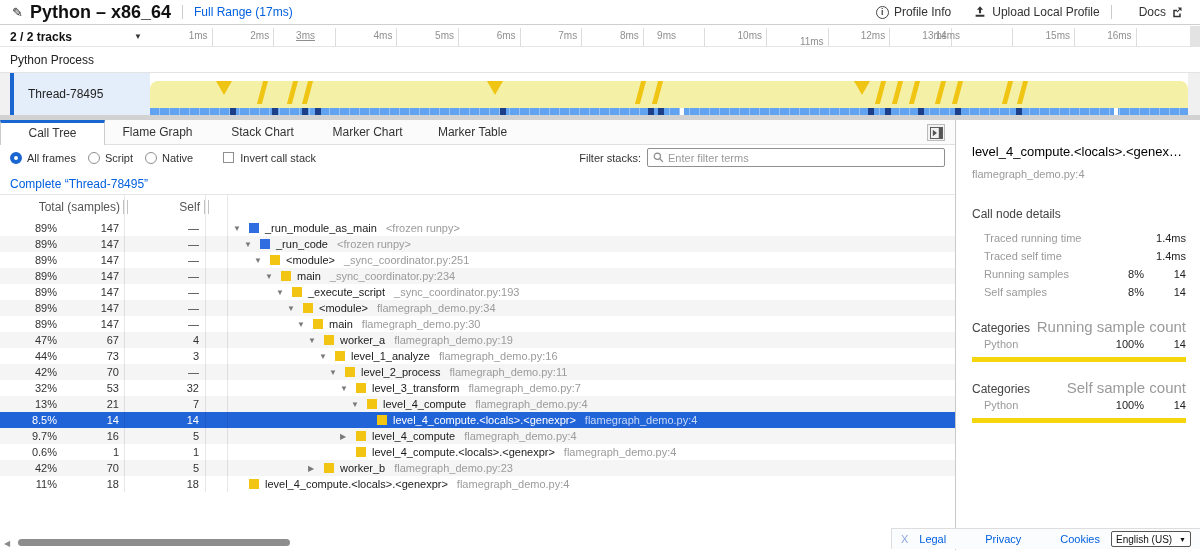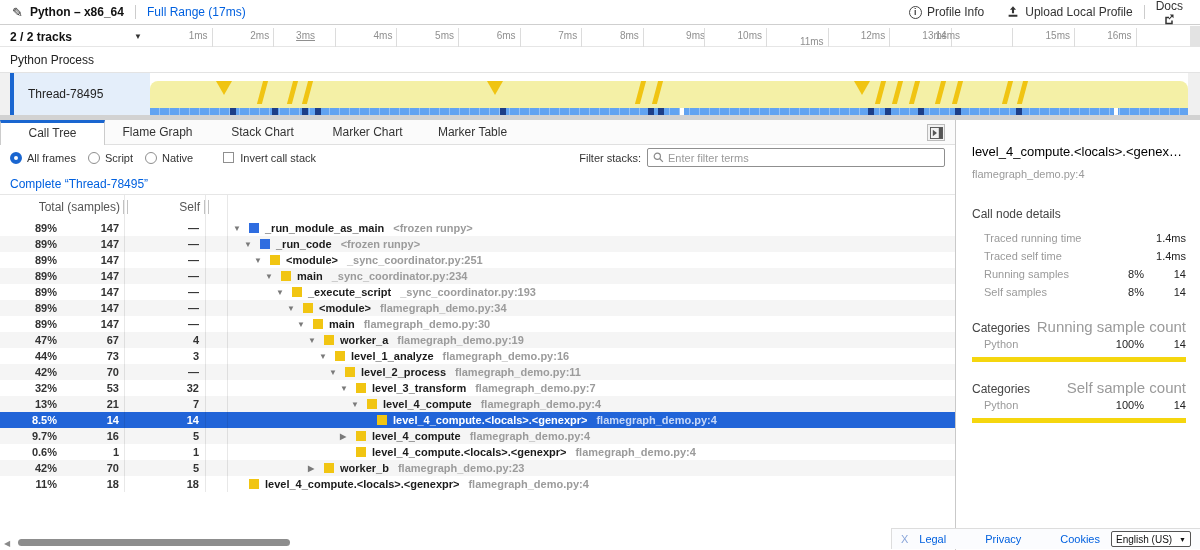--- a/index.html
+++ b/index.html
@@ -7,21 +7,21 @@
   #app {
     position:relative; width:1200px; height:550px; background:#fff;
     font-family:"Liberation Sans", sans-serif; overflow:hidden; color:#1a1a1a;
   }
   
   .top-header { position:absolute; left:0; top:0; width:1200px; height:25px;
     border-bottom:1px solid #cfcfcf; display:flex; align-items:center; padding:0 12px; background:#fff; }
   .th-left, .th-right { display:flex; align-items:center; }
   .th-right { margin-left:auto; }
   .pencil { font-size:13px; color:#222; margin-right:7px; cursor:pointer; }
-  .profile-name { font-size:12px; font-weight:bold; color:#111; }
+  .profile-name { font-size:18px; font-weight:bold; color:#111; }
   .vdiv { width:1px; height:14px; background:#ccc; margin:0 11px; }
   .link { color:#0060df; text-decoration:none; font-size:12px; cursor:pointer; }
   .hbtn { display:flex; align-items:center; font-size:12px; color:#333; cursor:pointer; margin-left:22px; }
   .hbtn svg { margin-right:5px; }
   .info-circle { width:13px; height:13px; border:1.3px solid #444; border-radius:50%;
     font-size:9px; line-height:10px; text-align:center; color:#444; margin-right:5px; font-weight:bold; }
   
   .ruler-row { position:absolute; left:0; top:26px; width:1200px; height:21px; border-bottom:1px solid #e6e6e6; background:#fff; }
   .tracks-dropdown { position:absolute; left:0; top:0; width:150px; height:21px; display:flex; align-items:center;
     padding-left:10px; cursor:pointer; }
@@ -75,21 +75,21 @@
   
   .breadcrumb-row { position:absolute; left:0; top:170px; width:955px; height:25px; border-bottom:1px solid #e6e6e6;
     line-height:25px; padding-left:10px; background:#fff; }
   .breadcrumb-row a { font-size:12px; }
   
   .table-header { position:absolute; left:0; top:195px; width:955px; height:24px; background:#fff; font-size:12px; color:#555; }
   .hdr-total { position:absolute; left:0; top:0; width:120px; text-align:right; line-height:24px; }
   .hdr-self { position:absolute; left:130px; top:0; width:70px; text-align:right; line-height:24px; }
   .hdr-handle { position:absolute; top:5px; width:1px; height:14px; background:#c2c2c2; }
   .col-divider { position:absolute; top:195px; width:1px; height:297px; background:rgba(0,0,0,0.09); z-index:5; }
-  .tree { position:absolute; left:0; top:220px; width:955px;font-weight:bold; }
+  .tree { position:absolute; left:0; top:220px; width:955px; }
   .row { position:relative; width:955px; height:16px; font-size:11px; }
   .row:nth-child(even) { background:#f5f5f5; }
   .row.selected { background:#2164d8; }
   .cell-pct   { position:absolute; left:0; width:57px; text-align:right; line-height:16px; color:#333; }
   .cell-total { position:absolute; left:60px; width:59px; text-align:right; line-height:16px; color:#333; }
   .cell-self  { position:absolute; left:130px; width:69px; text-align:right; line-height:16px; color:#333; }
   .row.selected .cell-pct, .row.selected .cell-total, .row.selected .cell-self { color:#fff; }
   .tree-cell { position:absolute; top:0; height:16px; white-space:nowrap; display:flex; align-items:center; }
   .twisty { display:inline-block; width:16px; font-size:8px; color:#7a7a7a; text-align:left; cursor:pointer; }
   .node-icon { display:inline-block; width:10px; height:10px; margin-right:6px; flex:none; }
@@ -144,21 +144,21 @@
         <span class="info-circle">i</span>
         <span>Profile Info</span>
       </span>
       <span class="hbtn">
         <svg width="14" height="14" viewBox="0 0 16 16">
             <path d="M8 1.5 L11.5 5.5 H9.2 V9.5 H6.8 V5.5 H4.5 Z M3 11 H13 V13.5 H3 Z" fill="#333"></path>
           </svg>
         <span>Upload Local Profile</span>
       </span>
       <span class="vdiv"></span>
-      <span class="hbtn" style="margin-left:0;flex-direction:column;">
+      <span class="hbtn" style="margin-left:16px;">
         <span style="margin-right:5px;">Docs</span>
         <svg width="12" height="12" viewBox="0 0 16 16">
             <path d="M3 5 H8 V7 H5 V13 H11 V10 H13 V15 H3 Z" fill="#333"></path>
             <path d="M9 2 H14 V7 L12 5 L8.5 8.5 L7.5 7.5 L11 4 Z" fill="#333"></path>
           </svg>
       </span>
     </div>
   </header>
 
   <div class="ruler-row">
@@ -176,21 +176,21 @@
         <span class="tick-label" style="left: 338.4px;">4ms</span>
         <span class="tick-line" style="left: 396px;"></span>
         <span class="tick-label" style="left: 400px;">5ms</span>
         <span class="tick-line" style="left: 458px;"></span>
         <span class="tick-label" style="left: 461.6px;">6ms</span>
         <span class="tick-line" style="left: 520px;"></span>
         <span class="tick-label" style="left: 523.2px;">7ms</span>
         <span class="tick-line" style="left: 581px;"></span>
         <span class="tick-label" style="left: 584.8px;">8ms</span>
         <span class="tick-line" style="left: 643px;"></span>
-        <span class="tick-label" style="left: 651px;">9ms</span>
+        <span class="tick-label" style="left: 622px;">9ms</span>
         <span class="tick-line" style="left: 704px;"></span>
         <span class="tick-label" style="left: 708px;">10ms</span>
         <span class="tick-line" style="left: 766px;"></span>
         <span class="tick-label" style="left: 769.6px; margin-top: 6px;">11ms</span>
         <span class="tick-line" style="left: 828px;"></span>
         <span class="tick-label" style="left: 831.2px;">12ms</span>
         <span class="tick-line" style="left: 889px;"></span>
         <span class="tick-label" style="left: 892.8px;">13ms</span>
         <span class="tick-line" style="left: 951px;"></span>
         <span class="tick-label" style="left: 906px;">14ms</span>

